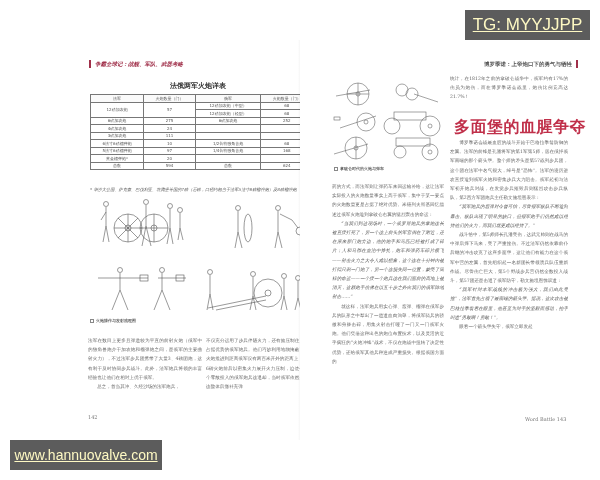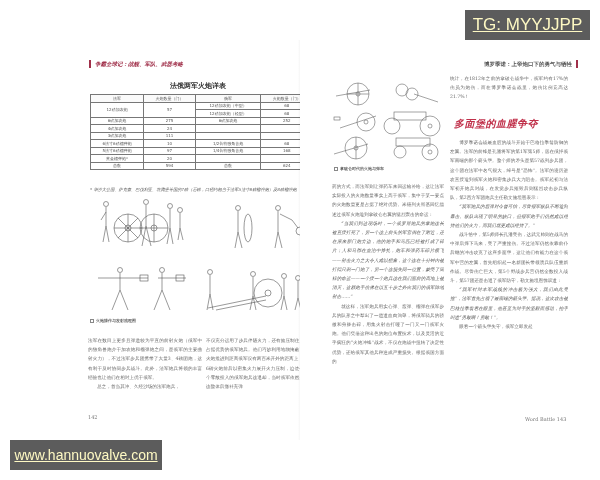--- a/index.html
+++ b/index.html
@@ -25,21 +25,21 @@
 
   .illus { position: absolute; border: 0 solid #ccc; }
   .fig-cap { position: absolute; font-size: 4px; color: #666; display: flex; align-items: center; gap: 2px; font-weight: bold; }
   .fig-cap .sq { width: 4px; height: 4px; border: 0.6px solid #888; display: inline-block; }
 
   .col { position: absolute; font-size: 4.6px; line-height: 9.2px; color: #666; text-align: justify; overflow: hidden; }
   .col p { text-indent: 2em; }
   .col p.noindent { text-indent: 0; }
   .col .quote { font-style: italic; color: #555; }
 
-  .section-heading { position: absolute; left: 454px; top: 117px; font-size: 10px; font-weight: bold; color: #c0304a; letter-spacing: 0.5px; font-style: italic; }
+  .section-heading { position: absolute; left: 454px; top: 117px; font-size: 16px; font-weight: bold; color: #c0304a; letter-spacing: 0.5px; }
 
   .folio { position: absolute; font-size: 5px; color: #777; }
   .folio-left { left: 40px; top: 414px; }
   .folio-right { left: 525px; top: 416px; }
 
   .watermark { position: absolute; background: #5c5c5c; color: #fef9c3; font-family: "Liberation Sans", sans-serif; display: flex; align-items: center; justify-content: center; text-decoration: underline; }
   .wm-top { left: 465px; top: 10px; width: 125px; height: 30px; font-size: 17px; }
   .wm-bottom { left: 10px; top: 440px; width: 152px; height: 30px; font-size: 14px; }
 </style>
 </head>

